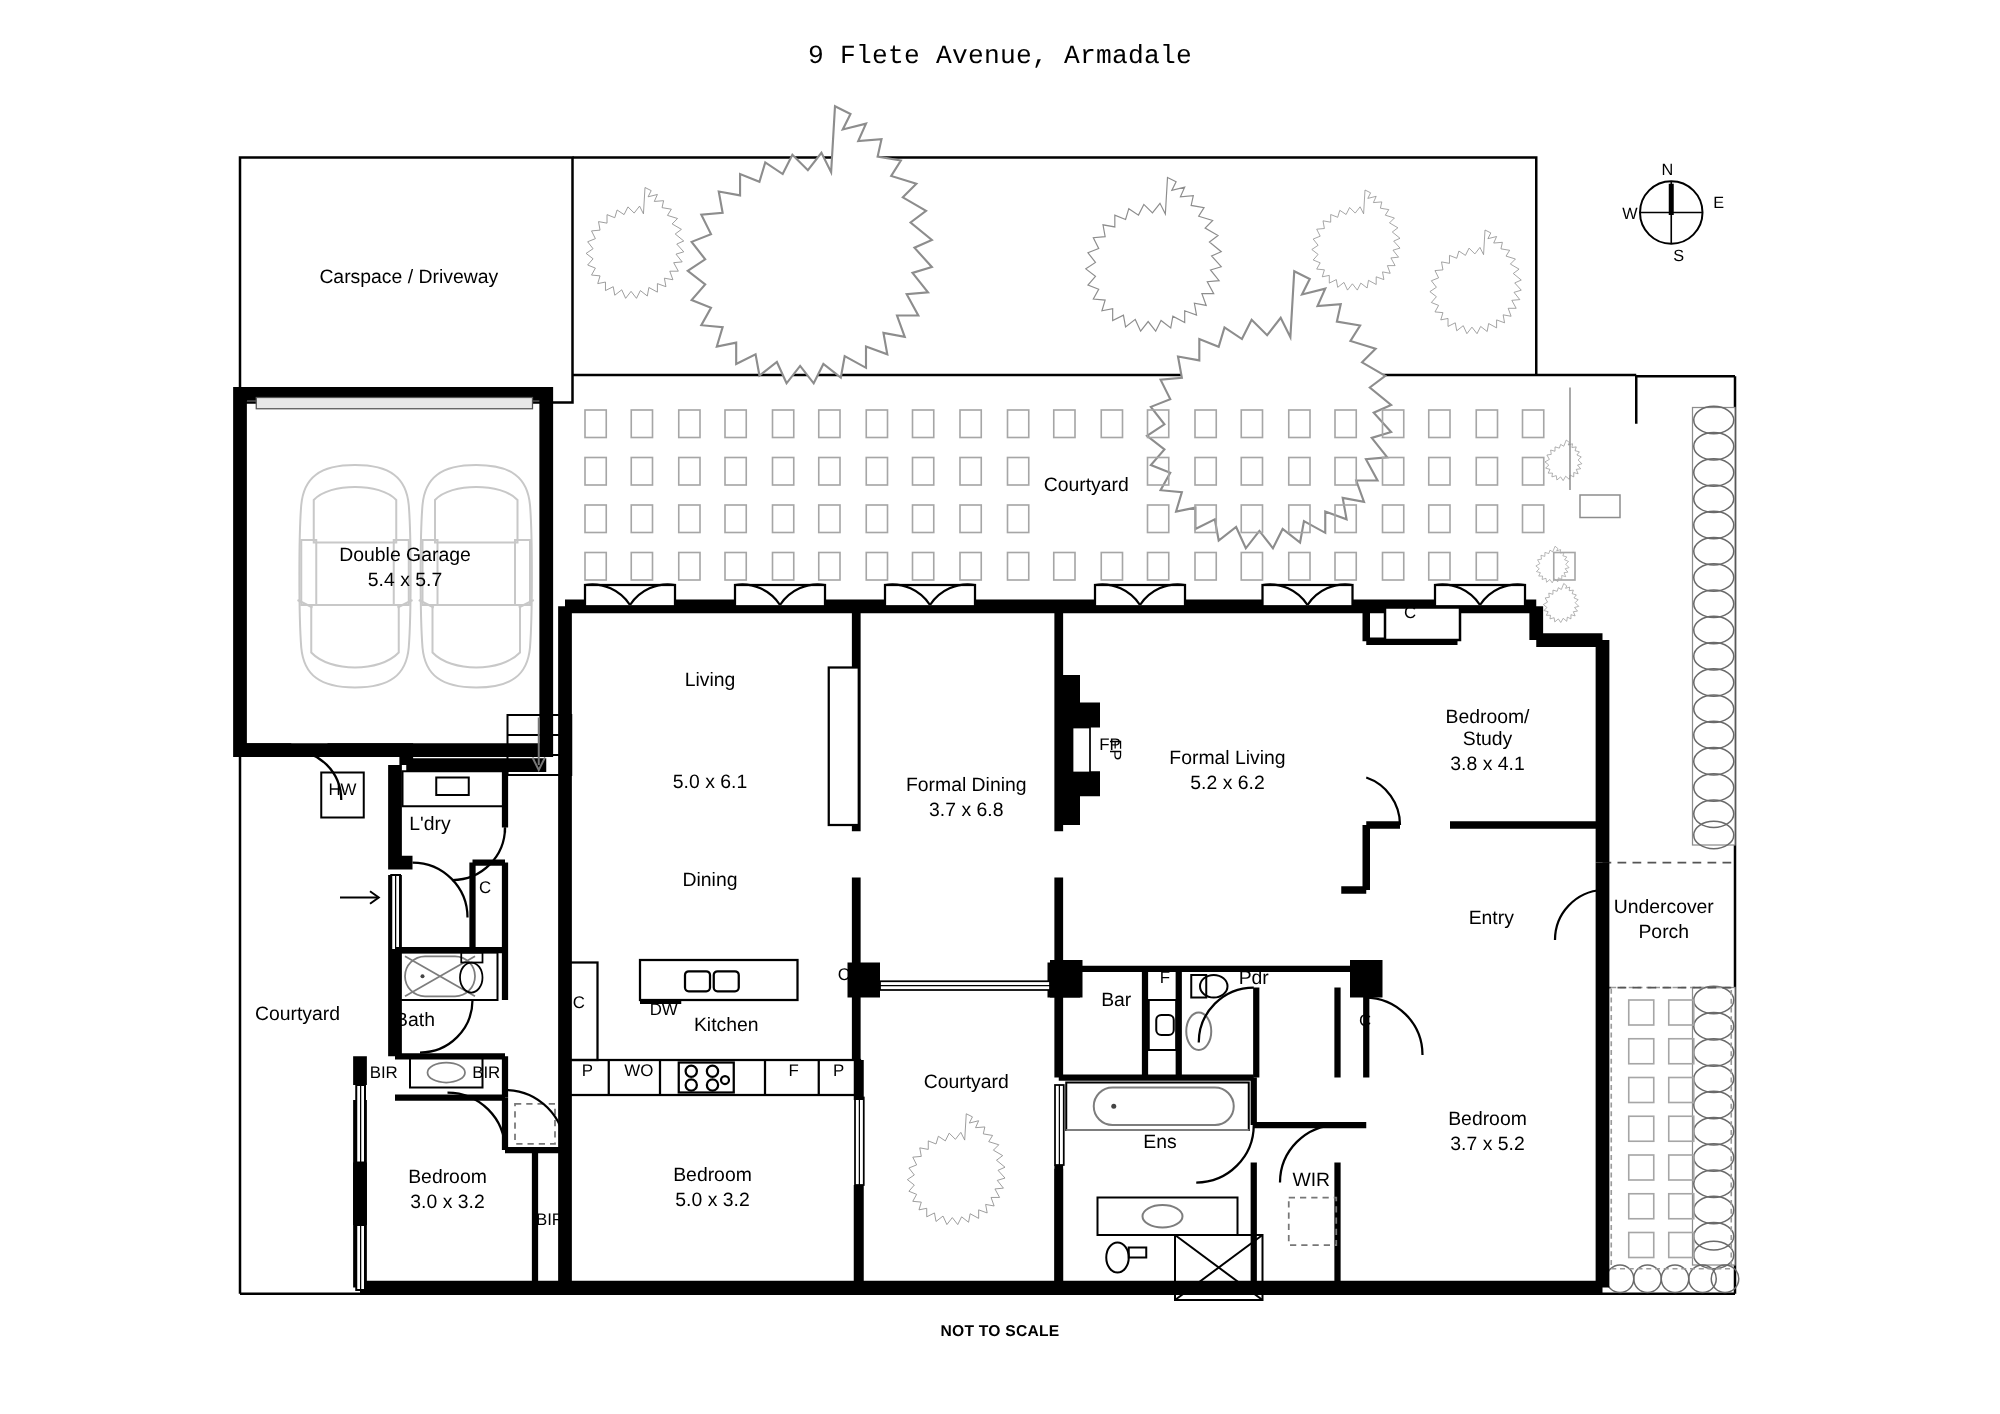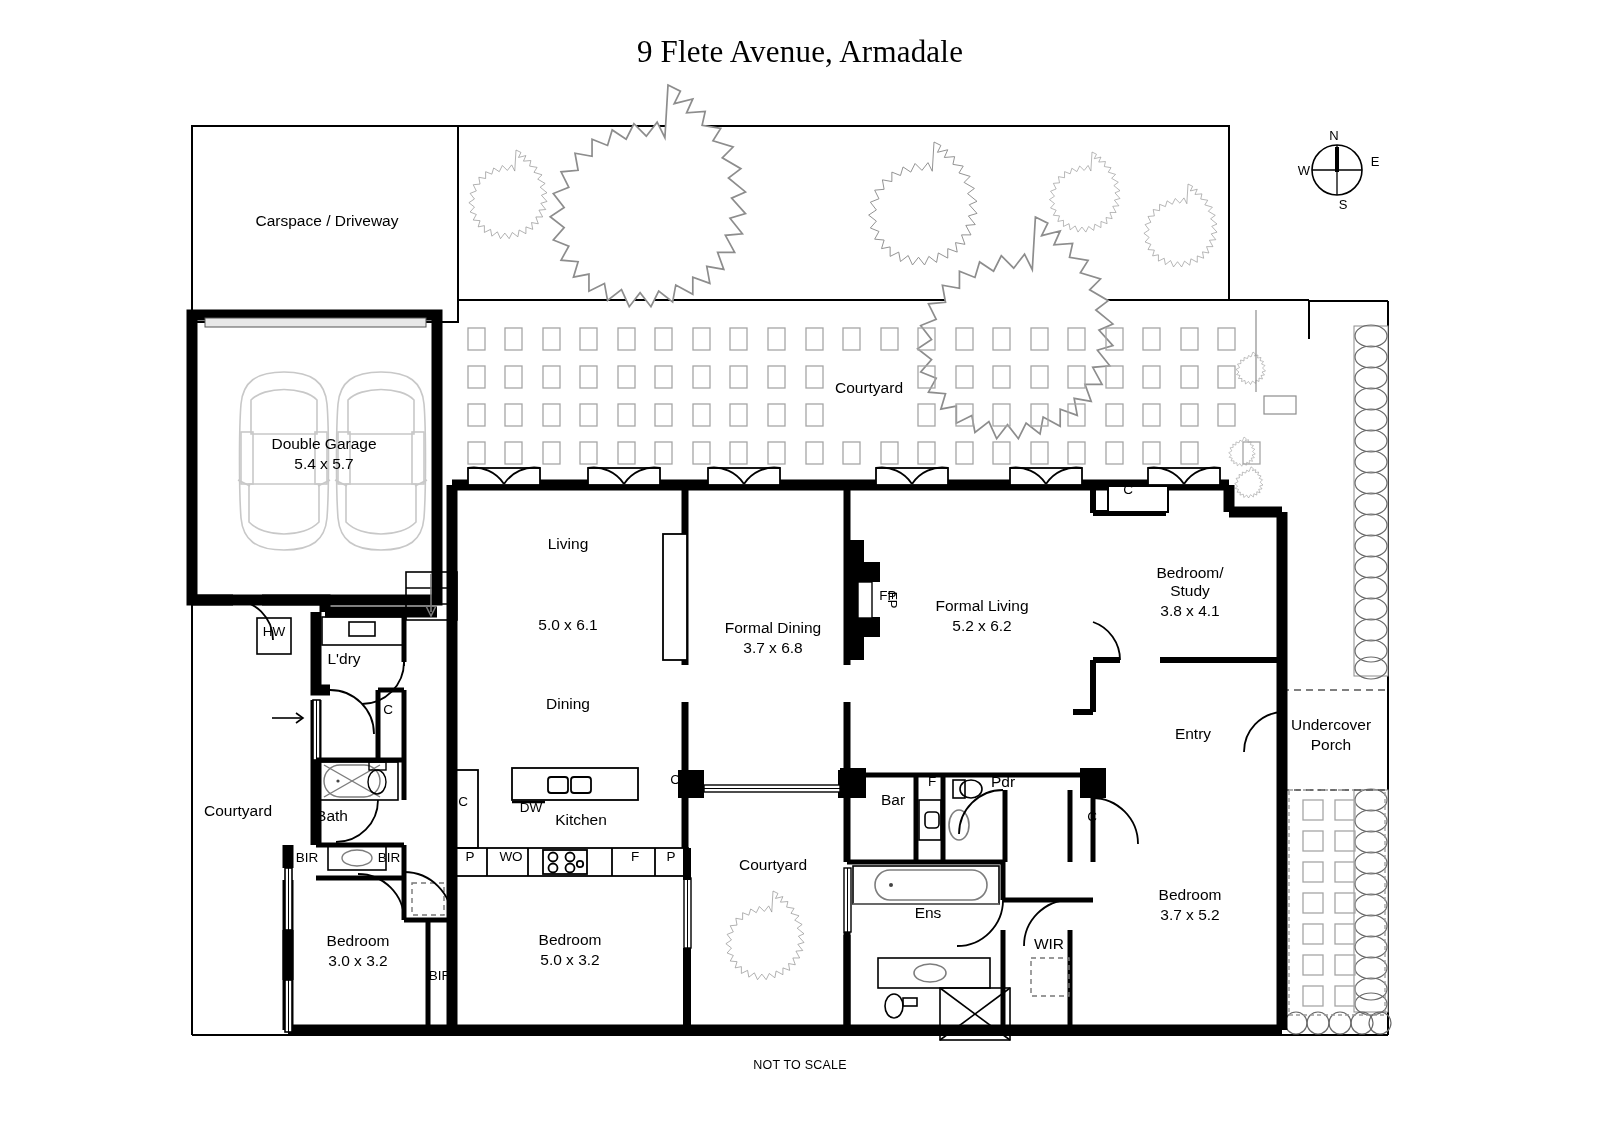--- a/index.html
+++ b/index.html
@@ -1,24 +1,24 @@
 <!DOCTYPE html>
 <html><head>
 <meta charset="utf-8">
 <style>
   html,body{margin:0;padding:0;background:#ffffff;}
   body{width:1600px;height:1131px;position:relative;overflow:hidden;
        font-family:"Liberation Sans", sans-serif;color:#000;}
   #title{
     position:absolute;top:34px;left:0;width:1600px;text-align:center;
-    font-family:Liberation Serif, serif; font-size:31px; letter-spacing:.2px;
+    font-family:Liberation Mono, monospace; font-size:21px; letter-spacing:.2px;
   }
   #plan{position:absolute;left:0;top:0;width:1600px;height:1131px;}
   #footer{position:absolute;left:0;top:1058px;width:1600px;text-align:center;}
-  #notscale{font-size:12.5px;letter-spacing:.2px;}
+  #notscale{font-size:12.5px;letter-spacing:.2px;font-weight:bold;}
   #disclaim{font-size:12.5px;margin-top:6px;letter-spacing:.1px;}
   text{font-family:"Liberation Sans", sans-serif;}
 </style>
 </head>
 <body>
 
 <div id="title">9 Flete Avenue, Armadale</div>
 
 <svg id="plan" viewBox="0 0 1600 1131">
   <defs>

